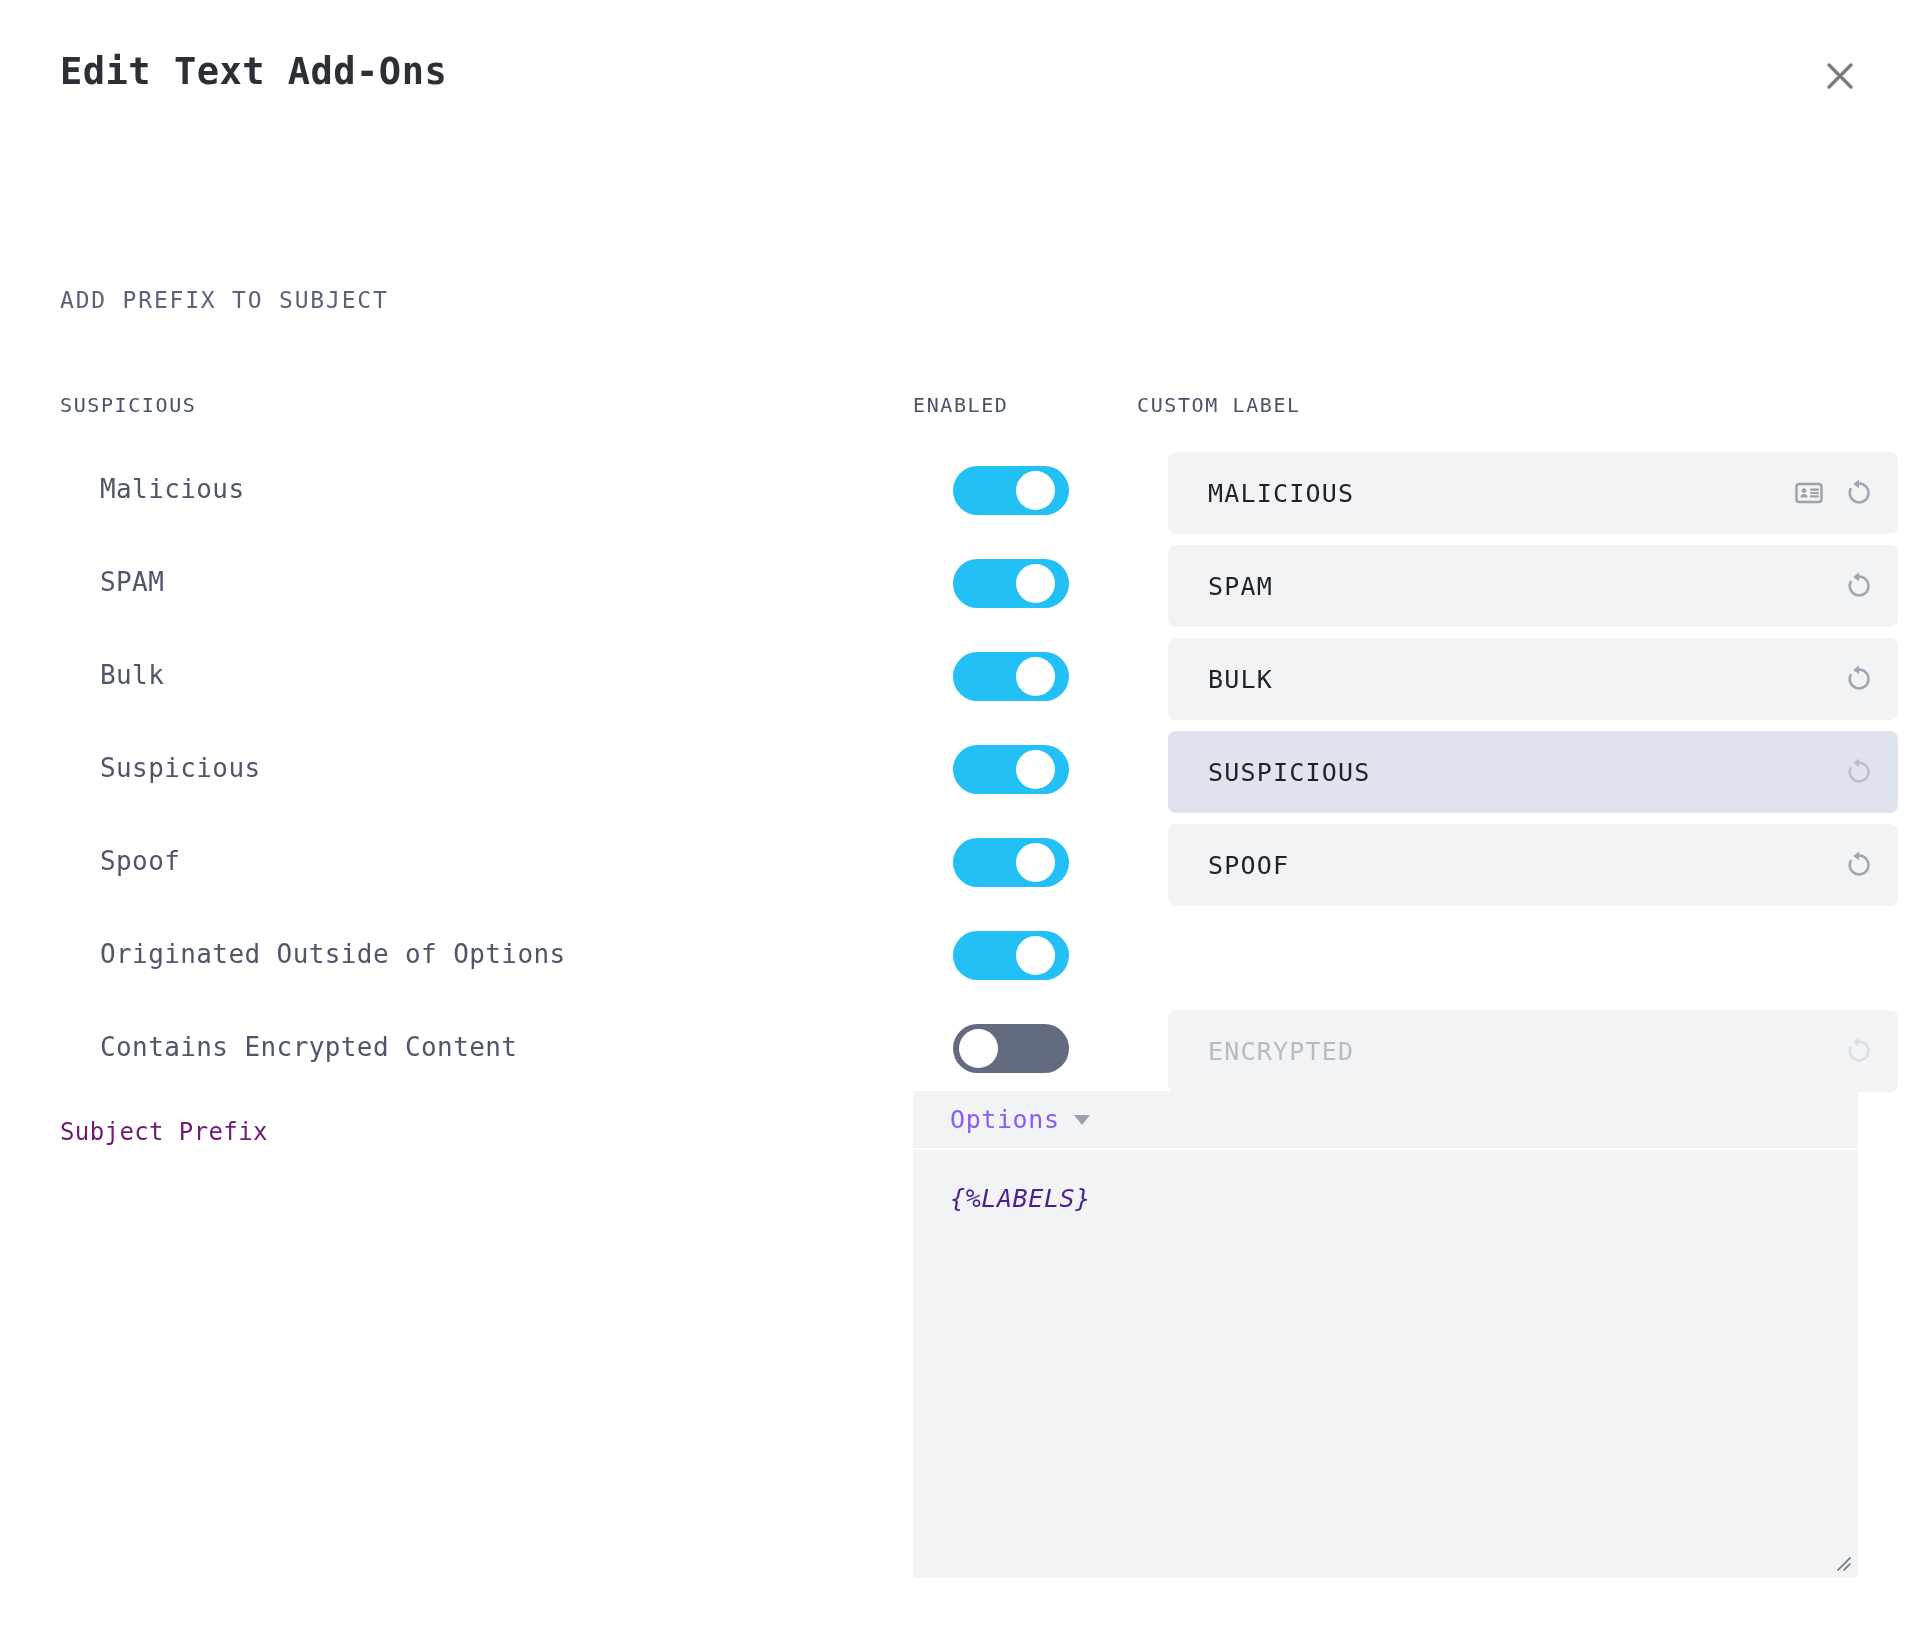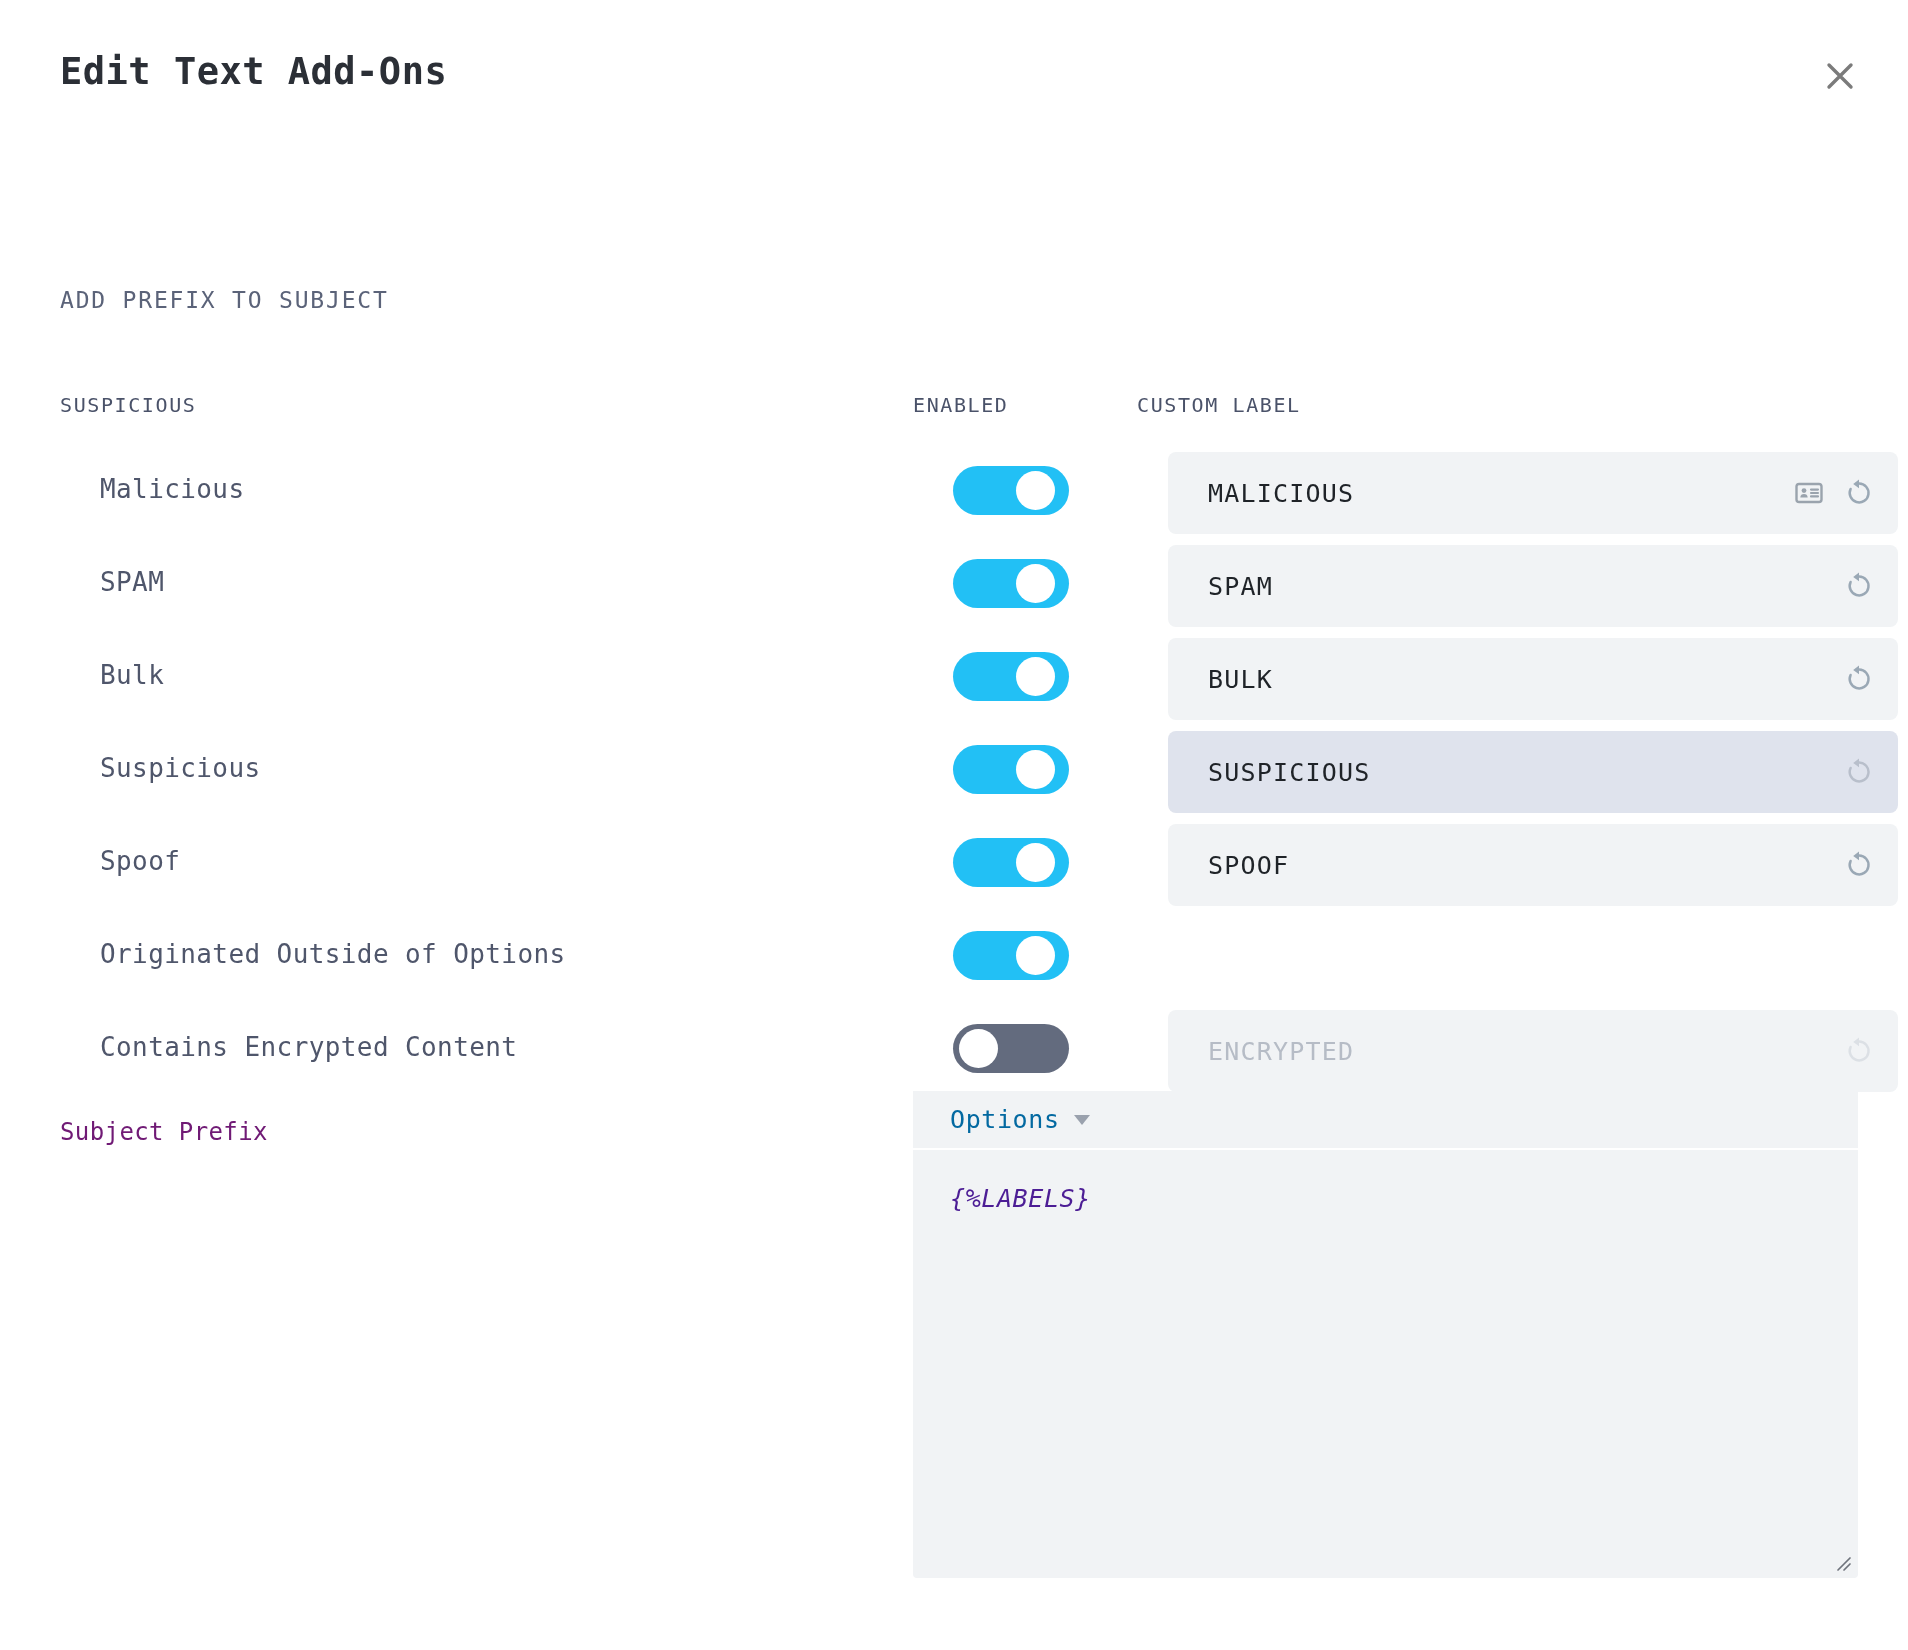--- a/index.html
+++ b/index.html
@@ -183,21 +183,21 @@
     height: 57px;
     background: #f1f3f5;
     display: flex;
     align-items: center;
     cursor: pointer;
   }
   .options-bar .opt-text {
     margin-left: 37px;
     font-size: 25px;
     letter-spacing: 0.6px;
-    color: #0369a1;
+    color: #8b5cf6;
     white-space: nowrap;
   }
   .options-bar .caret {
     margin-left: 14px;
     width: 0;
     height: 0;
     border-left: 8px solid transparent;
     border-right: 8px solid transparent;
     border-top: 10px solid #9aa1ad;
   }

